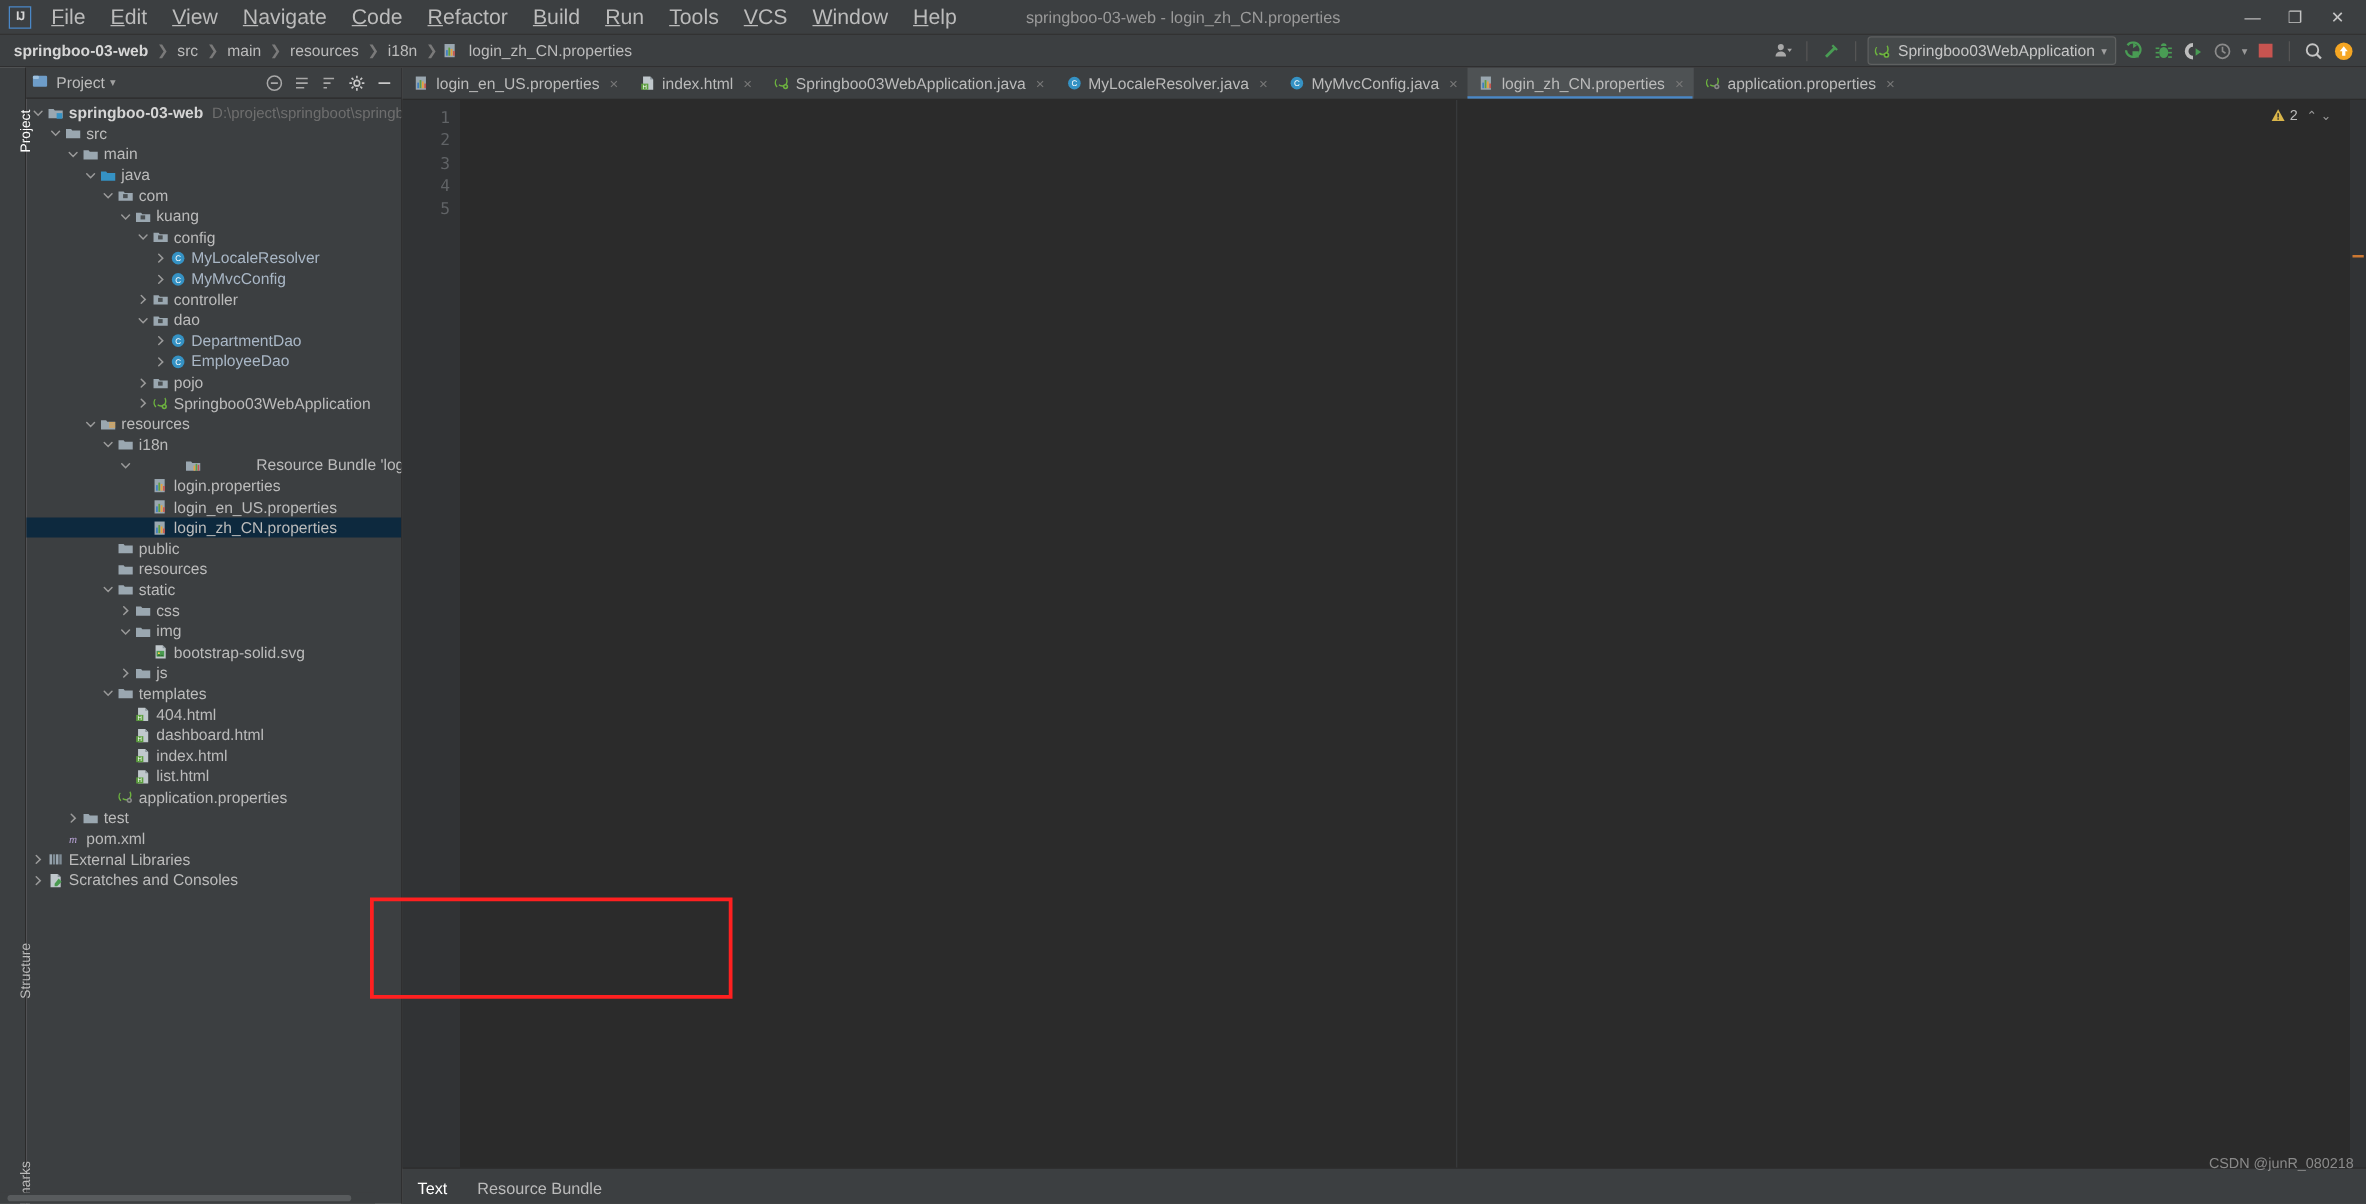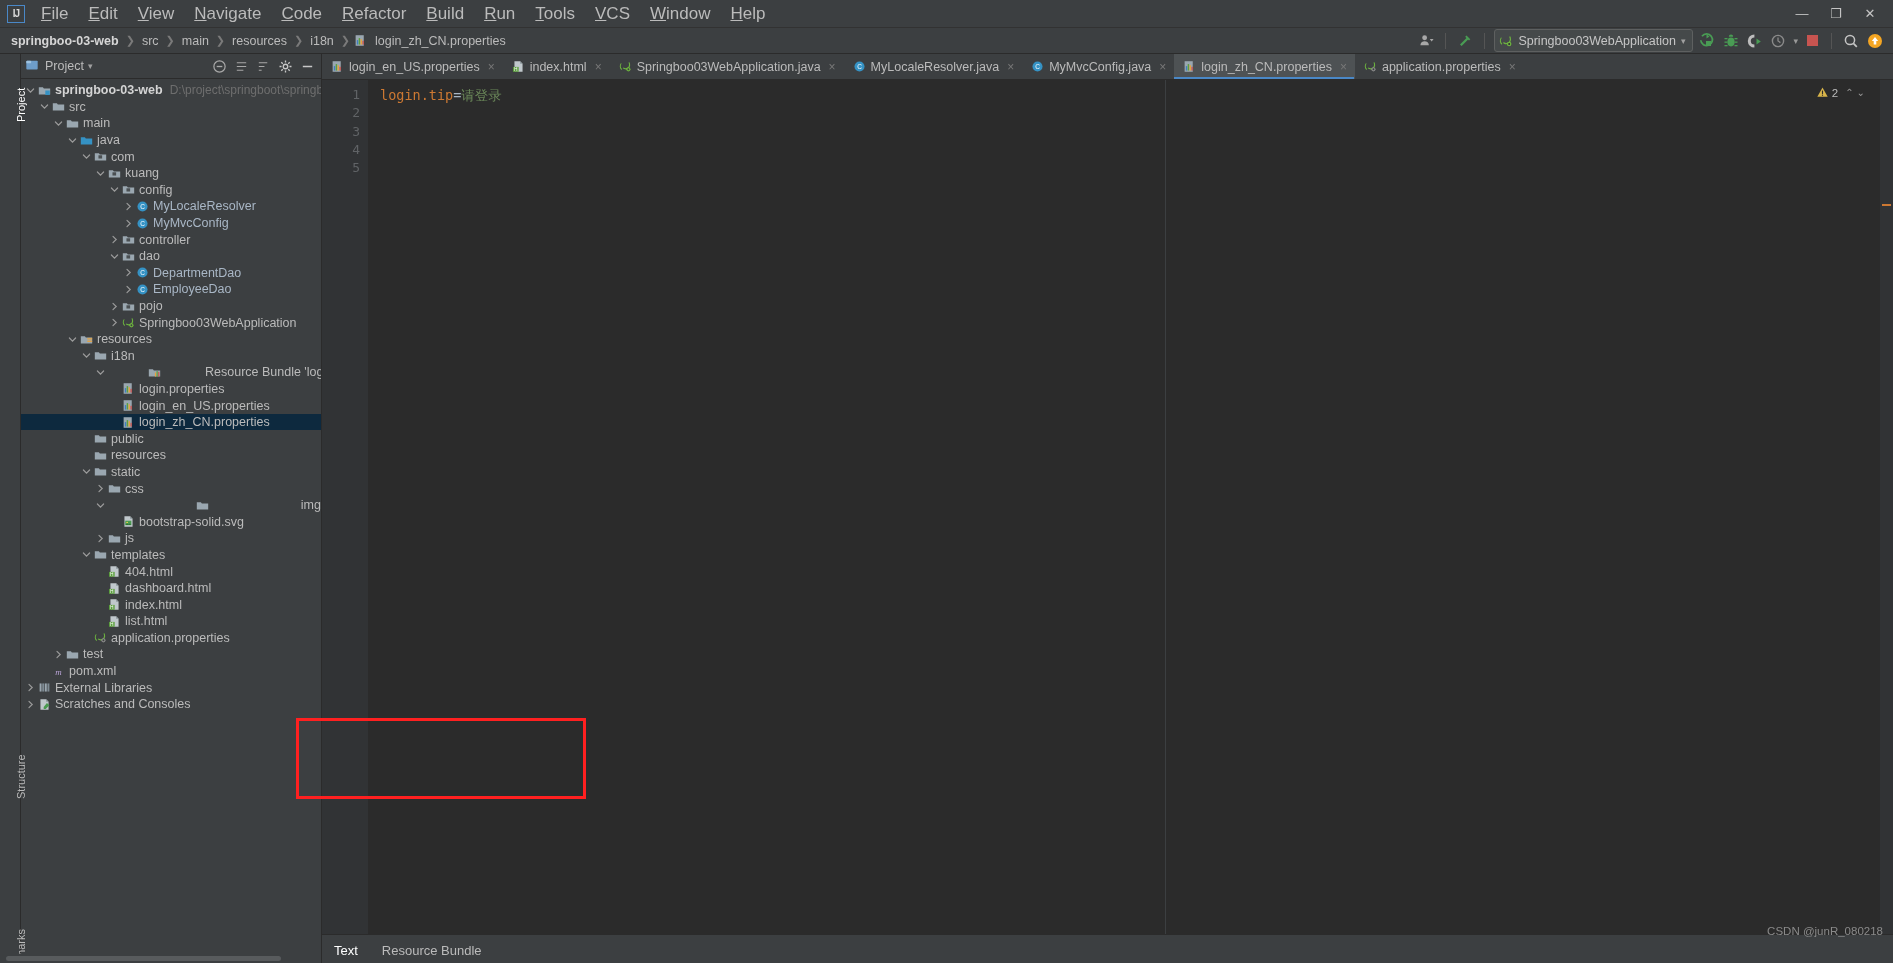--- a/index.html
+++ b/index.html
@@ -124,20 +124,21 @@
         <div class="menu-item"><u>N</u>avigate</div>
         <div class="menu-item"><u>C</u>ode</div>
         <div class="menu-item"><u>R</u>efactor</div>
         <div class="menu-item"><u>B</u>uild</div>
         <div class="menu-item"><u>R</u>un</div>
         <div class="menu-item"><u>T</u>ools</div>
         <div class="menu-item"><u>V</u>CS</div>
         <div class="menu-item"><u>W</u>indow</div>
         <div class="menu-item"><u>H</u>elp</div>
       </div>
+    <div class="win-title">springboo-03-web - login_zh_CN.properties</div>
     <div class="win-btns">
       <div class="win-btn">—</div>
       <div class="win-btn">❐</div>
       <div class="win-btn close">✕</div>
     </div>
   </div>
 
   <div class="navbar">
     <div class="crumbs">
         <span class="crumb bold">springboo-03-web</span>
@@ -570,21 +571,21 @@
             <span class="arrow">
               <svg width="11" height="11" viewBox="0 0 11 11">
                 <path d="M4 2.4l3.2 3.1L4 8.6" fill="none" stroke="#9a9a9a" stroke-width="1.2" stroke-linecap="round"></path>
               </svg>
             </span>
             <span class="ni"><svg width="13" height="13" viewBox="0 0 16 16">
                 <path d="M1 4h5l1.2 1.5H15V13H1z" fill="#9aa7b0"></path>
               </svg></span>
             <span class="nlabel">css</span>
           </div>
-          <div class="node" style="padding-left: 74px; justify-content: space-between;">
+          <div class="node" style="padding-left: 74px;">
             <span class="arrow">
               <svg width="11" height="11" viewBox="0 0 11 11">
                 <path d="M2.4 4l3.1 3.2L8.6 4" fill="none" stroke="#9a9a9a" stroke-width="1.2" stroke-linecap="round"></path>
               </svg>
             </span>
             <span class="ni"><svg width="13" height="13" viewBox="0 0 16 16">
                 <path d="M1 4h5l1.2 1.5H15V13H1z" fill="#9aa7b0"></path>
               </svg></span>
             <span class="nlabel">img</span>
           </div>
@@ -796,21 +797,20 @@
 
       <div class="edwrap">
         <div class="gutter">
             <div>1</div>
             <div>2</div>
             <div>3</div>
             <div>4</div>
             <div>5</div>
           </div>
         <div class="code">
-            <div class="ln"><span class="k-key">login.tip</span><span class="k-eq">=</span><span class="k-val">请登录</span></div>
           </div>
         <div class="rightsplit"></div>
         <div class="preview-pane"></div>
         <div class="markers">
           <div class="marker-line" style="top:124px;"></div>
         </div>
         <div class="warn-chip">
           <svg width="13" height="13" viewBox="0 0 16 16">
               <path d="M8 1.8l6.4 11.4H1.6z" fill="#d9b54a"></path>
               <rect x="7.3" y="5.6" width="1.4" height="4.2" fill="#2b2b2b"></rect>

